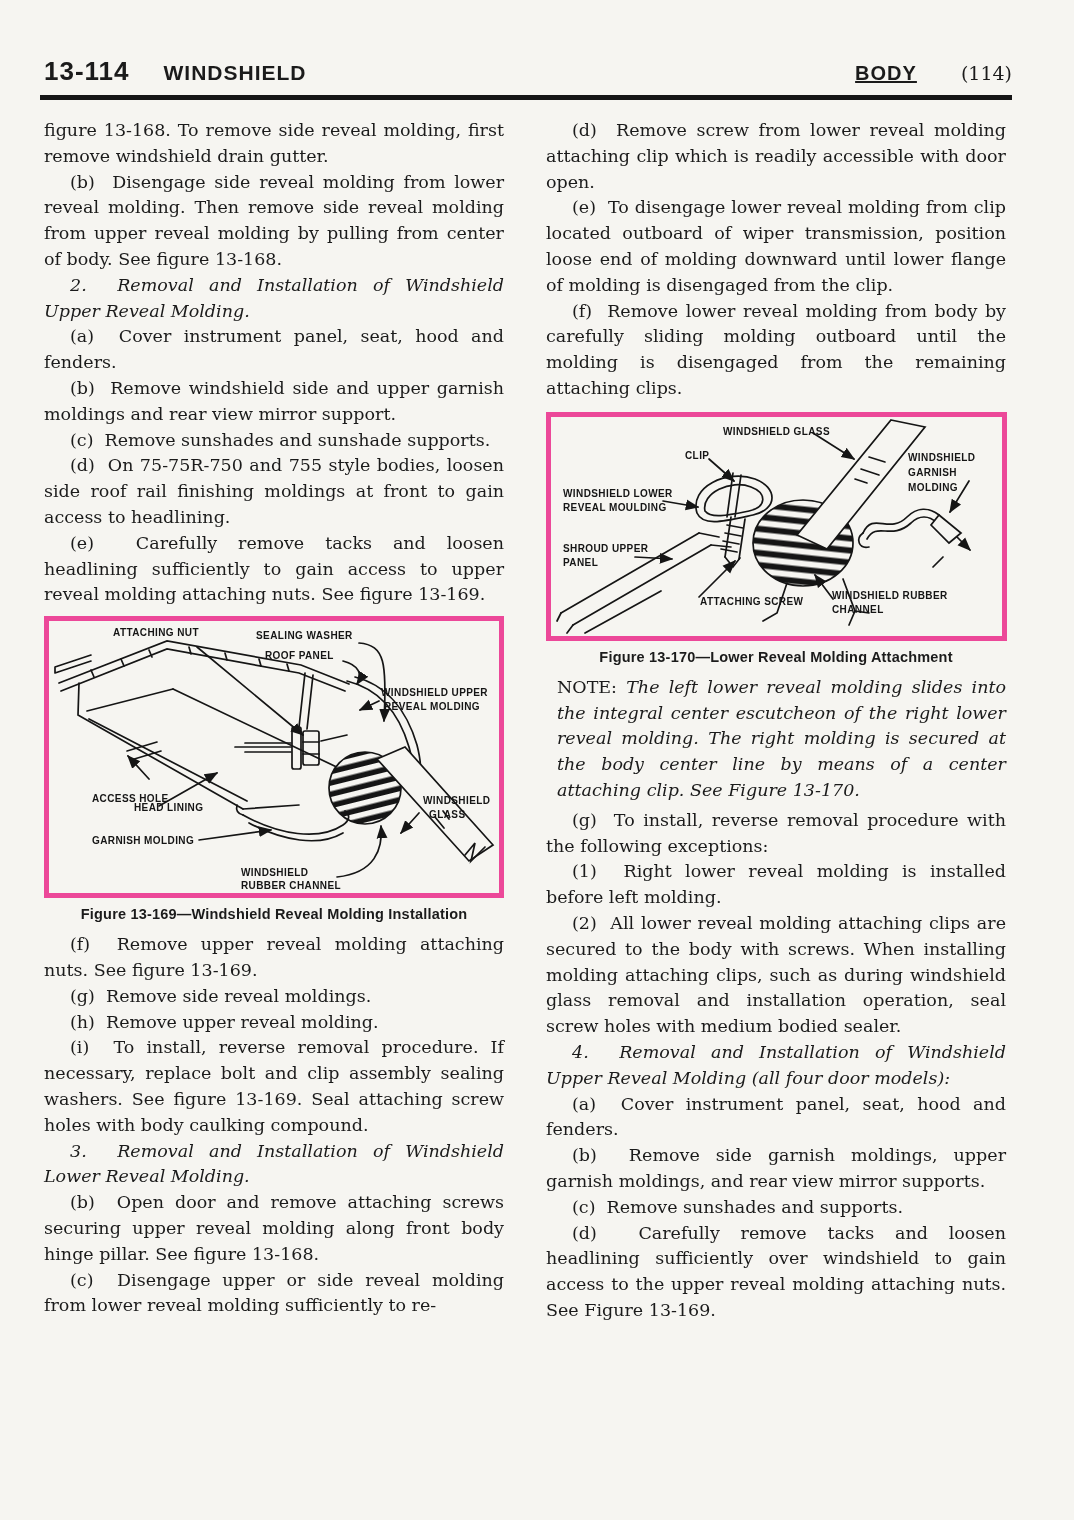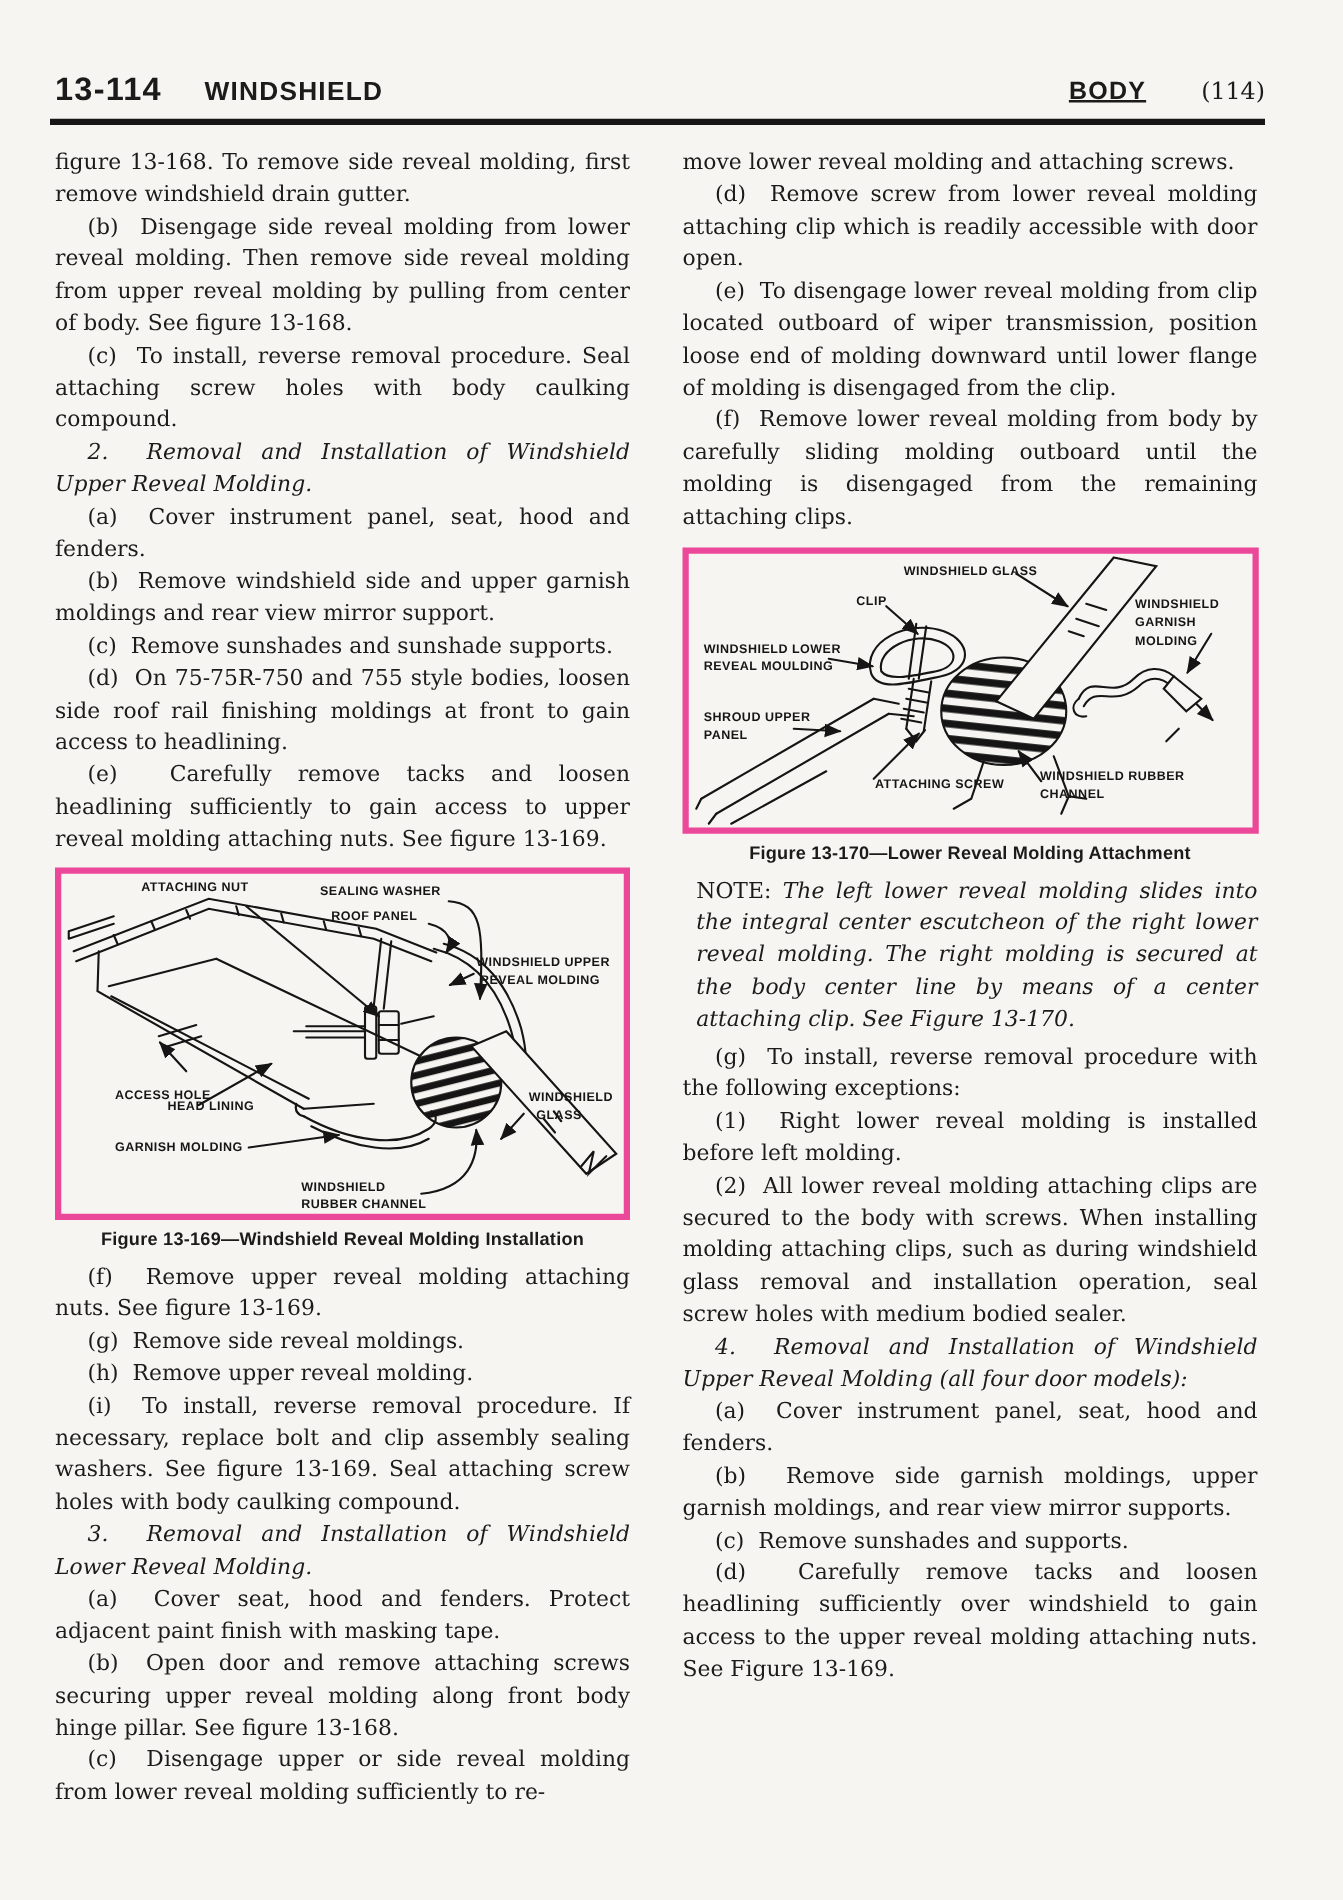--- a/index.html
+++ b/index.html
@@ -43,21 +43,20 @@
   <div class="hdr-right">
     <span class="hdr-book">BODY</span>
     <span class="hdr-page">(114)</span>
   </div>
   <div class="rule"></div>
 </div>
 
 <div class="col col-left">
   <p class="para noindent">figure 13-168. To remove side reveal molding, first remove windshield drain gutter.</p>
   <p class="para">(b)&nbsp; Disengage side reveal molding from lower reveal molding. Then remove side reveal molding from upper reveal molding by pulling from center of body. See figure 13-168.</p>
-  <p class="para">(c)&nbsp; To install, reverse removal procedure. Seal attaching screw holes with body caulking compound.</p>
   <p class="para it">2.&nbsp; Removal and Installation of Windshield Upper Reveal Molding.</p>
   <p class="para">(a)&nbsp; Cover instrument panel, seat, hood and fenders.</p>
   <p class="para">(b)&nbsp; Remove windshield side and upper garnish moldings and rear view mirror support.</p>
   <p class="para">(c)&nbsp; Remove sunshades and sunshade supports.</p>
   <p class="para">(d)&nbsp; On 75-75R-750 and 755 style bodies, loosen side roof rail finishing moldings at front to gain access to headlining.</p>
   <p class="para">(e)&nbsp; Carefully remove tacks and loosen headlining sufficiently to gain access to upper reveal molding attaching nuts. See figure 13-169.</p>
 
   <div class="figure fig169">
     <svg class="fig-svg" width="450" height="272" viewBox="0 0 450 272">
       <defs>
@@ -129,27 +128,25 @@
     <div class="fl" style="left:192px;top:246px;">WINDSHIELD</div>
     <div class="fl" style="left:192px;top:259px;">RUBBER CHANNEL</div>
   </div>
   <div class="figcap">Figure 13-169—Windshield Reveal Molding Installation</div>
 
   <p class="para">(f)&nbsp; Remove upper reveal molding attaching nuts. See figure 13-169.</p>
   <p class="para">(g)&nbsp; Remove side reveal moldings.</p>
   <p class="para">(h)&nbsp; Remove upper reveal molding.</p>
   <p class="para">(i)&nbsp; To install, reverse removal procedure. If necessary, replace bolt and clip assembly sealing washers. See figure 13-169. Seal attaching screw holes with body caulking compound.</p>
   <p class="para it">3.&nbsp; Removal and Installation of Windshield Lower Reveal Molding.</p>
-  <p class="para">(a)&nbsp; Cover seat, hood and fenders. Protect adjacent paint finish with masking tape.</p>
   <p class="para">(b)&nbsp; Open door and remove attaching screws securing upper reveal molding along front body hinge pillar. See figure 13-168.</p>
   <p class="para">(c)&nbsp; Disengage upper or side reveal molding from lower reveal molding sufficiently to re-</p>
 </div>
 
 <div class="col col-right">
-  <p class="para noindent">move lower reveal molding and attaching screws.</p>
   <p class="para">(d)&nbsp; Remove screw from lower reveal molding attaching clip which is readily accessible with door open.</p>
   <p class="para">(e)&nbsp; To disengage lower reveal molding from clip located outboard of wiper transmission, position loose end of molding downward until lower flange of molding is disengaged from the clip.</p>
   <p class="para">(f)&nbsp; Remove lower reveal molding from body by carefully sliding molding outboard until the molding is disengaged from the remaining attaching clips.</p>
 
   <div class="figure fig170">
     <svg class="fig-svg" width="451" height="219" viewBox="0 0 451 219">
       <defs>
         <pattern id="hatchB" width="12" height="12" patternUnits="userSpaceOnUse" patternTransform="rotate(6)">
           <rect width="12" height="12" fill="#f6f5f1"></rect>
           <rect y="2.5" width="12" height="6" fill="#151515"></rect>

